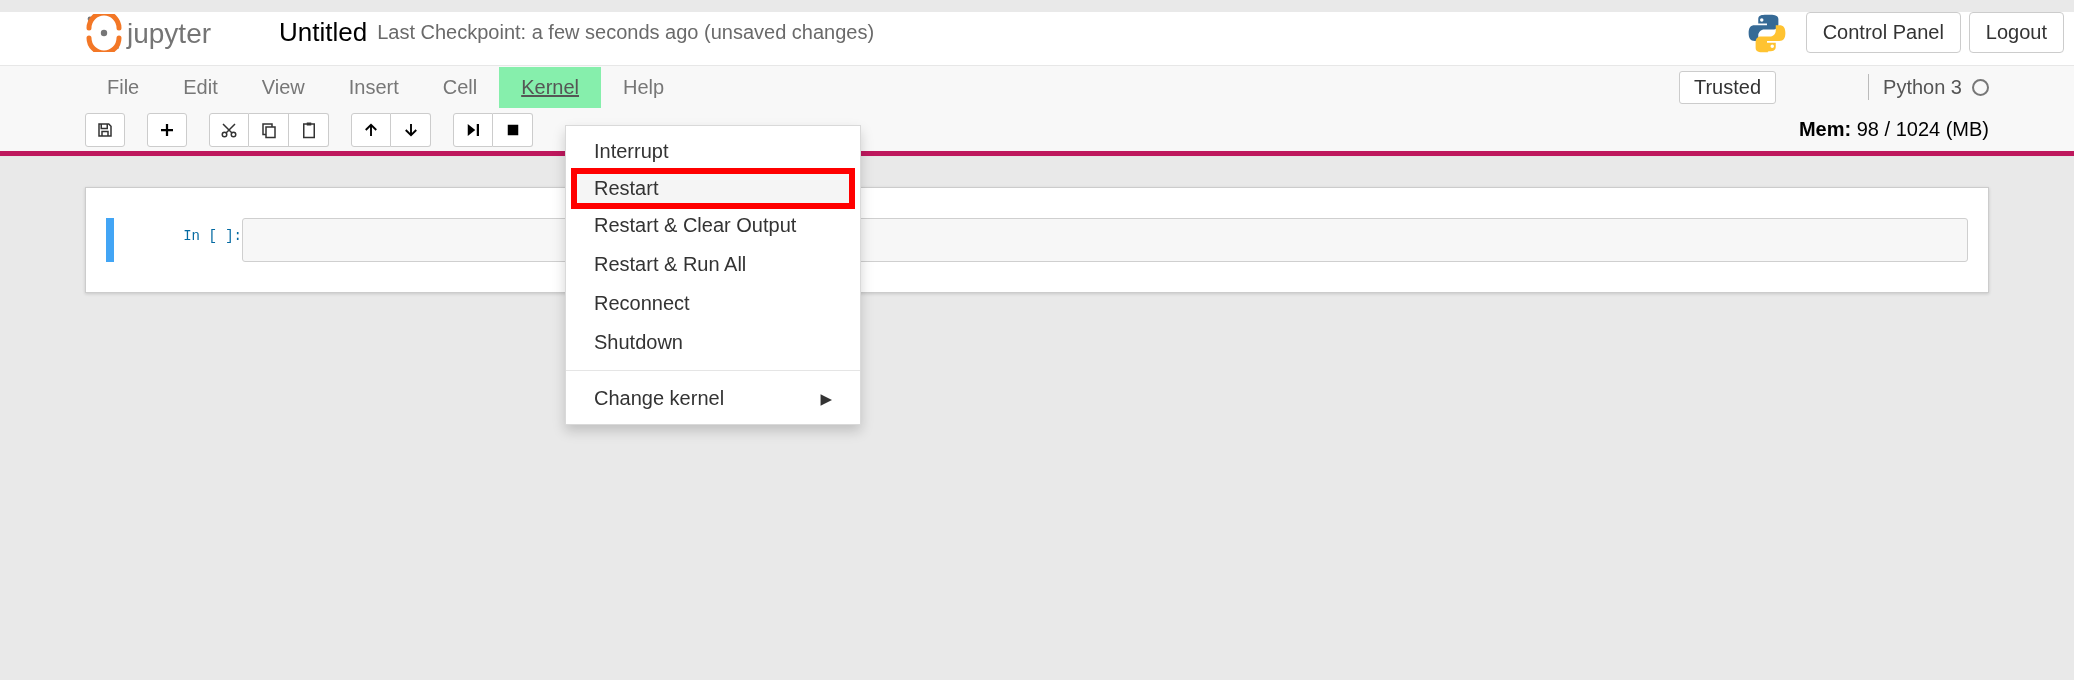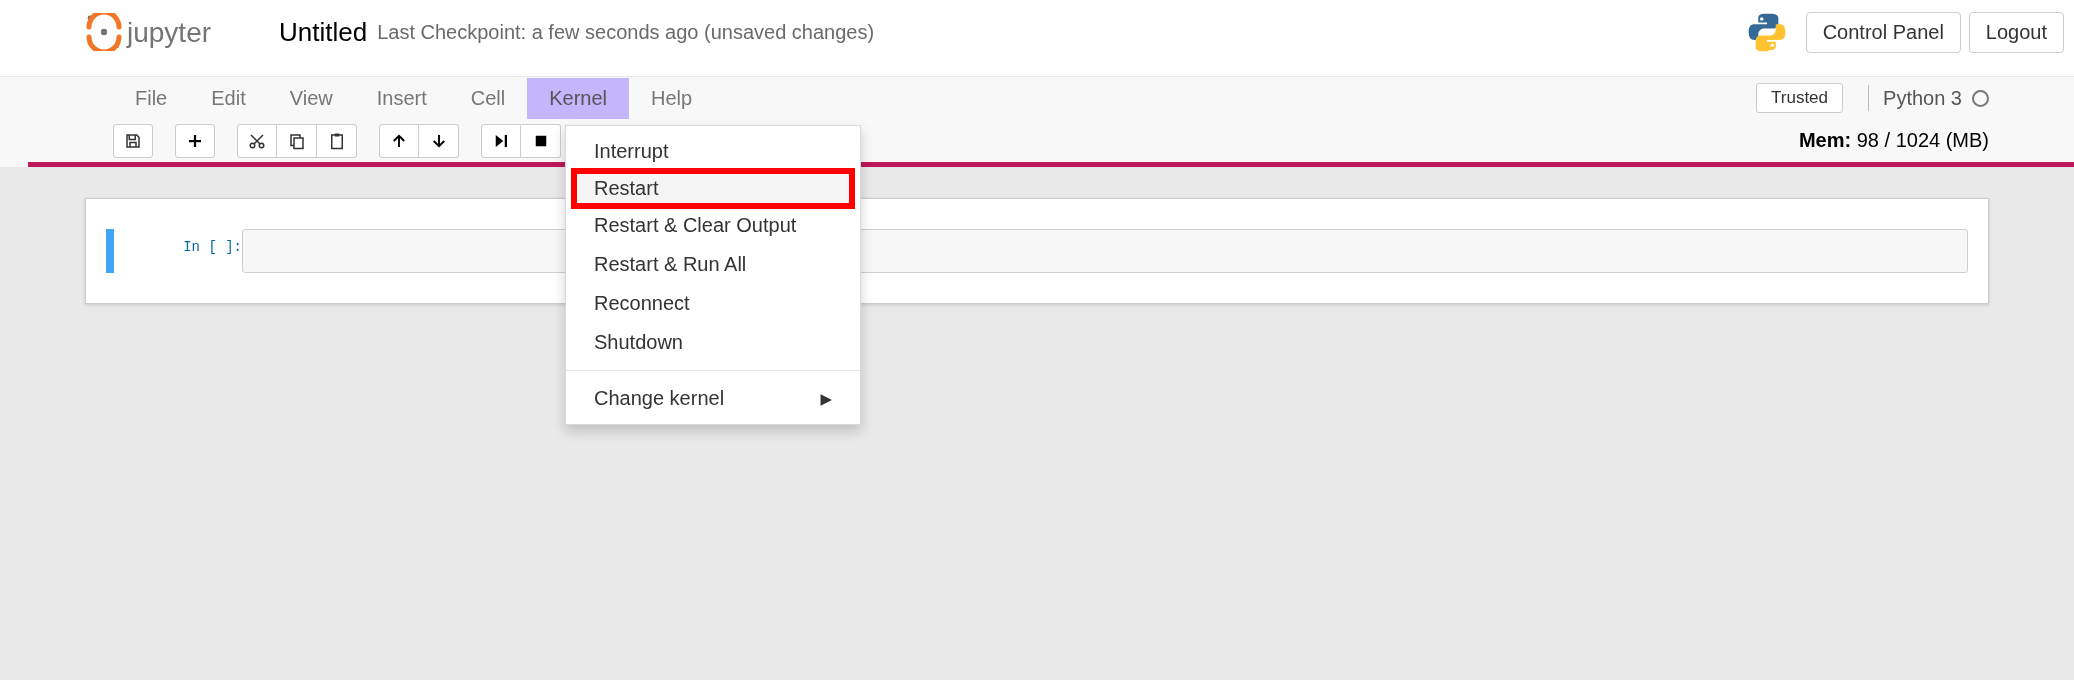--- a/index.html
+++ b/index.html
@@ -5,48 +5,48 @@
   * { box-sizing: border-box; margin: 0; padding: 0; }
   html, body { width: 2074px; height: 680px; font-family: "Helvetica Neue", Helvetica, Arial, sans-serif; background: #fff; color: #333; }
   body { background: #e9e9e9; overflow: hidden; }
 
   .header {
     background: #fff;
     display: flex;
     align-items: center;
     padding: 8px 10px 20px 85px;
     border-bottom: 1px solid #e7e7e7;
-    height: 77px;
+    height: 54px;
+    margin-top: 12px;
   }
   .logo { display: flex; align-items: center; gap: 6px; }
   .logo-svg { width: 160px; height: 38px; }
   .nb-title { font-size: 26px; color: #000; margin-left: 34px; }
   .checkpoint { font-size: 20px; color: #6a6a6a; margin-left: 10px; }
   .header-spacer { flex: 1; }
   .py-logo { width: 42px; height: 42px; margin-right: 10px; }
   .header-btn {
     font-size: 20px; color: #333; background: #fff; border: 1px solid #ccc;
     border-radius: 4px; padding: 8px 16px; margin-left: 8px; cursor: pointer;
   }
 
   .menubar-container {
     background: #f8f8f8;
     border-bottom: 1px solid #e7e7e7;
-    padding-left: 28px;
   }
   .menubar {
     display: flex; align-items: center; padding: 0 85px; height: 42px;
   }
   .menu-item {
     font-size: 20px; color: #777; padding: 9px 22px; cursor: pointer;
   }
-  .menu-item.active { background: #c4b5fd; color: #555; }
+  .menu-item.active { background: #86efac; color: #555; text-decoration: underline; }
   .menubar-spacer { flex: 1; }
-  .trusted-box { font-size: 17px; color: #333; border: 1px solid #ccc; background:#fff; padding: 4px 14px; border-radius:3px; }
-  .kernel-name { font-size: 20px; color: #555; margin-left: 25px; display:flex; align-items:center; gap:10px;}
+  .trusted-box { font-size: 20px; color: #333; border: 1px solid #ccc; background:#fff; padding: 4px 14px; border-radius:3px; }
+  .kernel-name { font-size: 20px; color: #555; margin-left: 92px; display:flex; align-items:center; gap:10px;}
   .kernel-divider { display:inline-block; width:1px; height:26px; background:#bbb; margin-right: 4px;}
   .kernel-circle { width:17px; height:17px; border:2px solid #777; border-radius:50%; display:inline-block;}
 
   .toolbar {
     display:flex; align-items:center; padding: 6px 85px; background:#f8f8f8; height:48px;
     border-bottom: 5px solid #be185d;
   }
   .tb-btn {
     width: 40px; height: 34px; border:1px solid #ccc; background:#fff; border-radius:3px;
     display:flex; align-items:center; justify-content:center; cursor:pointer;

